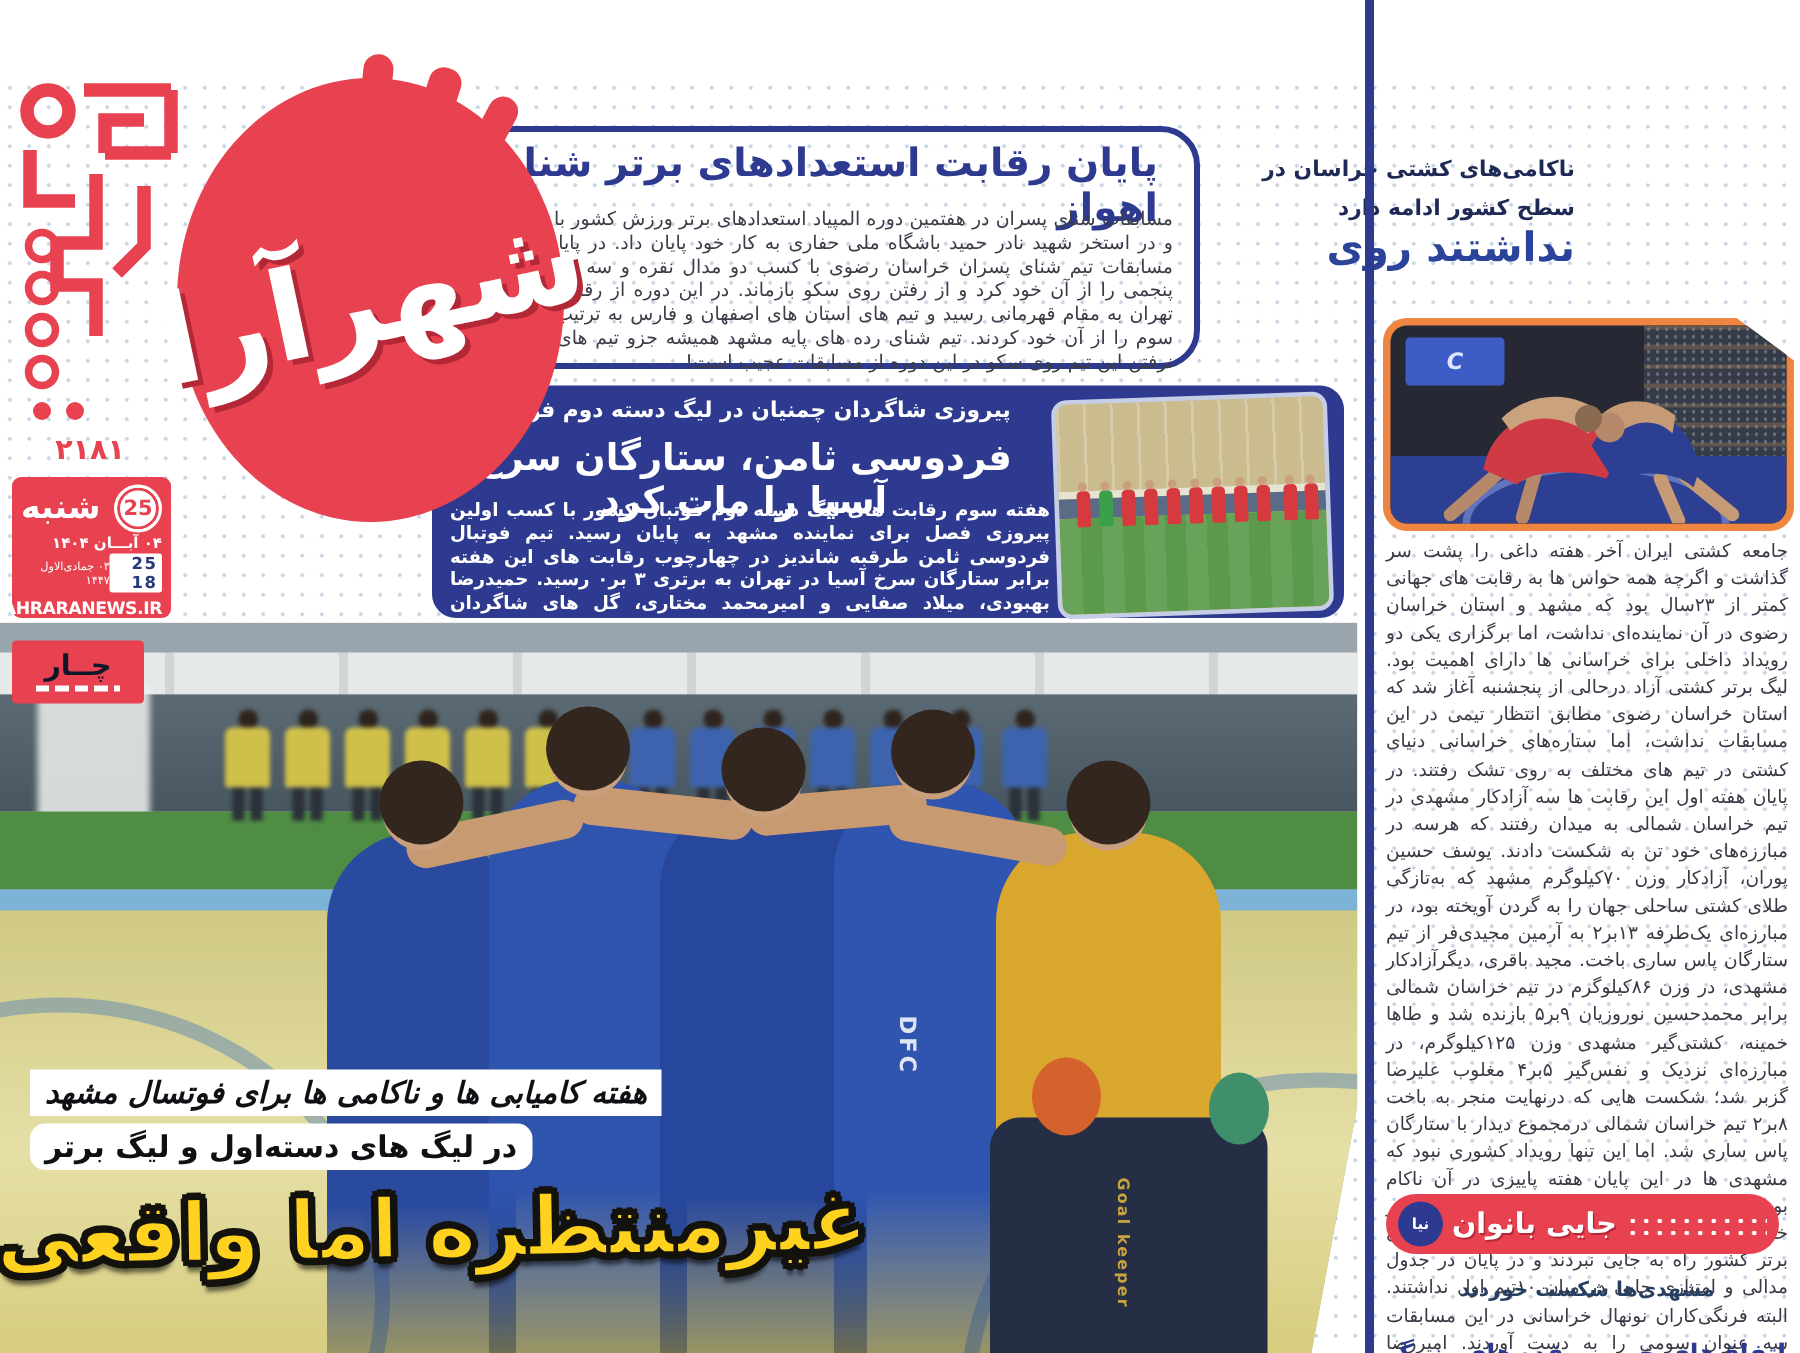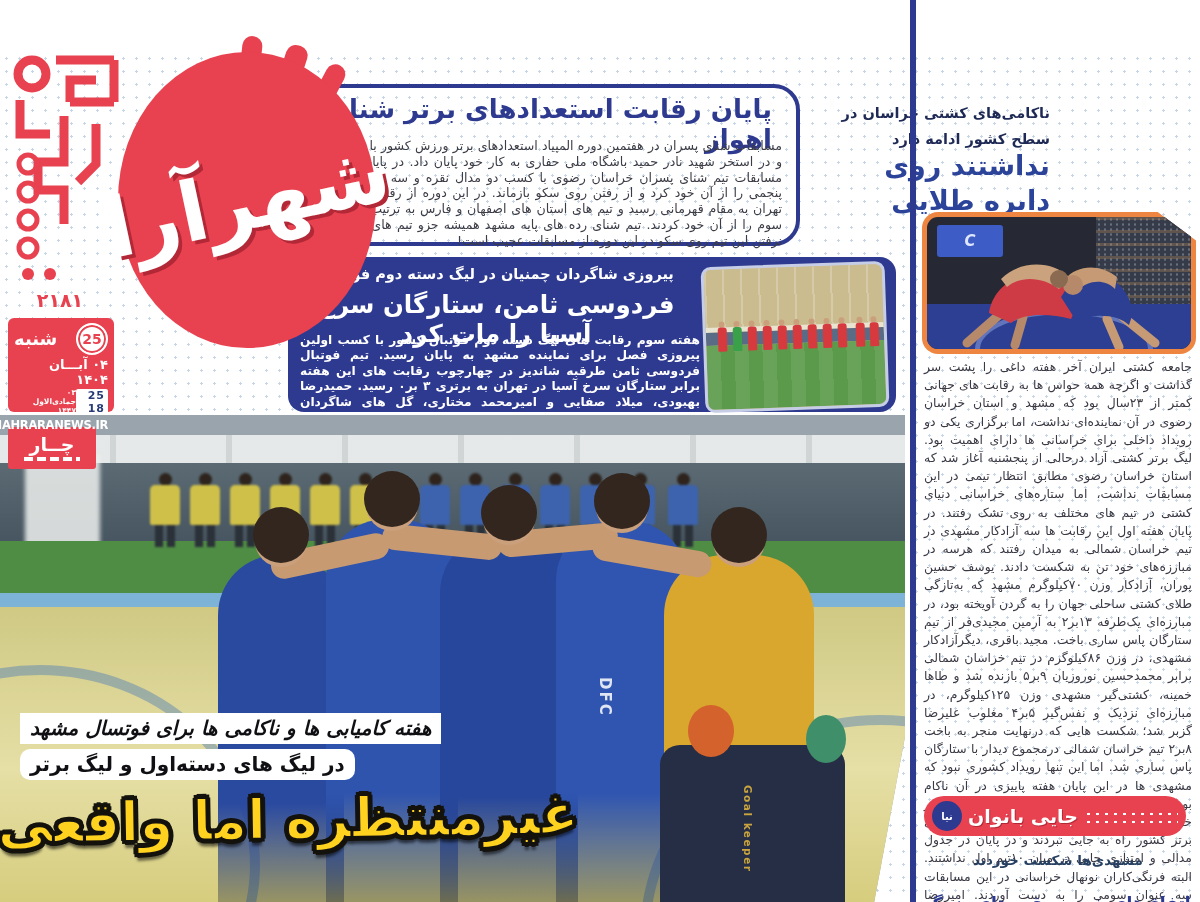--- a/index.html
+++ b/index.html
@@ -25,25 +25,25 @@
   .logo-blob{left:118px;top:52px;width:258px;height:296px;background:#e8414f;border-radius:50%;z-index:3;}
   .logo-spike{background:#e8414f;border-radius:10px;z-index:2;}
   .logo-text{left:118px;top:52px;width:258px;height:296px;display:flex;align-items:center;justify-content:center;z-index:4;
     color:#fff;font-size:82px;font-weight:bold;transform:rotate(-12deg);text-shadow:3px 4px 0 #b22836;}
   .issue-no{left:0px;top:289px;width:120px;text-align:center;color:#e8414f;font-weight:bold;font-size:19px;letter-spacing:12px;z-index:4;}
   .kufic{left:6px;top:52px;z-index:3;}
 
   
   .datebox{left:8px;top:318px;width:106px;height:94px;background:#e8414f;border-radius:6px;z-index:4;padding:5px 6px;box-sizing:border-box;color:#fff;}
   .datebox .row1{display:flex;flex-direction:row-reverse;align-items:center;justify-content:space-between;}
-  .day-name{font-size:18px;font-weight:bold;line-height:1;}
+  .day-name{font-size:22px;font-weight:bold;line-height:1;}
   .day-badge{width:28px;height:28px;border-radius:50%;background:#fff;color:#e8414f;font-weight:bold;font-size:14px;display:flex;align-items:center;justify-content:center;border:2px solid #fff;box-shadow:0 0 0 2px #e8414f inset;}
-  .date-j{font-size:13px;text-align:right;margin-top:2px;font-weight:bold;}
+  .date-j{font-size:10px;text-align:right;margin-top:2px;font-weight:bold;}
   .row3{display:flex;flex-direction:row-reverse;align-items:center;justify-content:space-between;margin-top:1px;}
-  .date-h{font-size:7.5px;font-weight:bold;margin-left:12px;}
+  .date-h{font-size:7.5px;font-weight:normal;margin-left:12px;}
   .page-badge{background:#fff;color:#273a77;font-weight:bold;font-size:11px;padding:0 3px;border-radius:2px;letter-spacing:1px;}
   .site-url{font-size:11.5px;font-weight:bold;letter-spacing:-0.3px;text-align:center;margin-top:3px;}
 
   
   .fb-box{left:288px;top:257px;width:608px;height:155px;background:#2e3a8f;border-radius:16px;z-index:2;color:#fff;}
   .fb-kicker{left:10px;top:9px;width:400px;text-align:center;font-size:14.5px;font-weight:bold;}
   .fb-headline{left:4px;top:33px;width:408px;text-align:center;font-size:24.5px;font-weight:bold;}
   .fb-body{right:196px;left:12px;top:76px;text-align:justify;text-align-last:right;font-size:12.2px;line-height:15.4px;font-weight:bold;}
   .fb-photo{left:415px;top:7px;width:178px;height:140px;border-radius:10px;border:3px solid #c6cde6;transform:rotate(-2deg);overflow:hidden;background:#cbbc90;}
   .fb-roof{left:0;top:0;width:100%;height:62px;background:repeating-linear-gradient(90deg,rgba(255,255,255,.22) 0 2px,transparent 2px 18px),#cbbc90;}
@@ -67,21 +67,21 @@
   .bg-body{position:absolute;border-radius:5px 5px 2px 2px;}
   .bg-head{position:absolute;border-radius:50%;background:#2e241d;}
   .bg-legs{position:absolute;background:#2b3138;}
   .player-body{position:absolute;border-radius:60px 60px 0 0;}
   .player-head{position:absolute;border-radius:50%;background:#33261e;box-shadow:0 6px 0 -2px #caa07c;}
   .arm-band{position:absolute;height:26px;border-radius:13px;background:#c89a72;}
   .jersey-text{left:596px;top:262px;color:#fff;opacity:.85;font-weight:bold;font-size:15px;letter-spacing:2px;writing-mode:vertical-rl;}
   .gk-pants{left:660px;top:330px;width:185px;height:157px;background:#252e44;border-radius:20px 20px 0 0;}
   .gk-text{left:742px;top:370px;color:#caa53f;font-size:10.5px;letter-spacing:1.5px;writing-mode:vertical-rl;font-weight:bold;}
   .glove{position:absolute;border-radius:50%;}
-  .chaar-tag{left:8px;top:12px;width:88px;height:42px;background:#e8414f;border-radius:3px;color:#ffffff;
+  .chaar-tag{left:8px;top:12px;width:88px;height:42px;background:#e8414f;border-radius:3px;color:#0f172a;
     display:flex;flex-direction:column;align-items:center;justify-content:center;z-index:4;}
   .chaar-tag .t{font-size:19px;font-weight:bold;line-height:1;}
   .chaar-tag .dashes{margin-top:3px;width:56px;height:4px;background:repeating-linear-gradient(90deg,#fff 0 9px,transparent 9px 13px);}
   .fu-kicker{position:absolute;background:#fff;color:#101014;font-weight:bold;font-size:20px;padding:3px 10px 4px;white-space:nowrap;direction:rtl;z-index:4;}
   .fu-headline{left:-4px;top:372px;width:584px;text-align:center;direction:rtl;font-size:55px;font-weight:bold;color:#ffd21f;z-index:4;transform:rotate(-1deg);
     -webkit-text-stroke:2px #14120c;
     text-shadow:4px 0 0 #14120c,-4px 0 0 #14120c,0 4px 0 #14120c,0 -4px 0 #14120c,3px 3px 0 #14120c,-3px 3px 0 #14120c,3px -3px 0 #14120c,-3px -3px 0 #14120c,0 7px 3px rgba(0,0,0,.55);}
 
   
   .wr-kicker{right:150px;top:100px;text-align:right;font-size:14.5px;font-weight:bold;color:#1e2a55;white-space:nowrap;line-height:26px;z-index:2;}
@@ -309,21 +309,20 @@
   </div>
 
   <div class="abs divider"></div>
 
   <div class="abs wr-kicker rtl">
     <div>ناکامی‌های کشتی خراسان در</div>
     <div>سطح کشور ادامه دارد</div>
   </div>
   <div class="abs wr-headline rtl">
     <div>نداشتند روی</div>
-    <div>دایره طلایی</div>
   </div>
   <div class="abs wr-photo">
     <div class="wr-inner">
       <div class="wr-crowd"></div>
       <div class="wr-mat"></div>
       <div class="wr-matline"></div>
       <div class="wr-bannerC">C</div>
       <svg width="264" height="132" viewBox="0 0 264 132" style="position:absolute;left:0;top:0;">
         <g stroke="#b5896a" stroke-width="9" stroke-linecap="round">
           <line x1="72" y1="98" x2="40" y2="126"></line>

